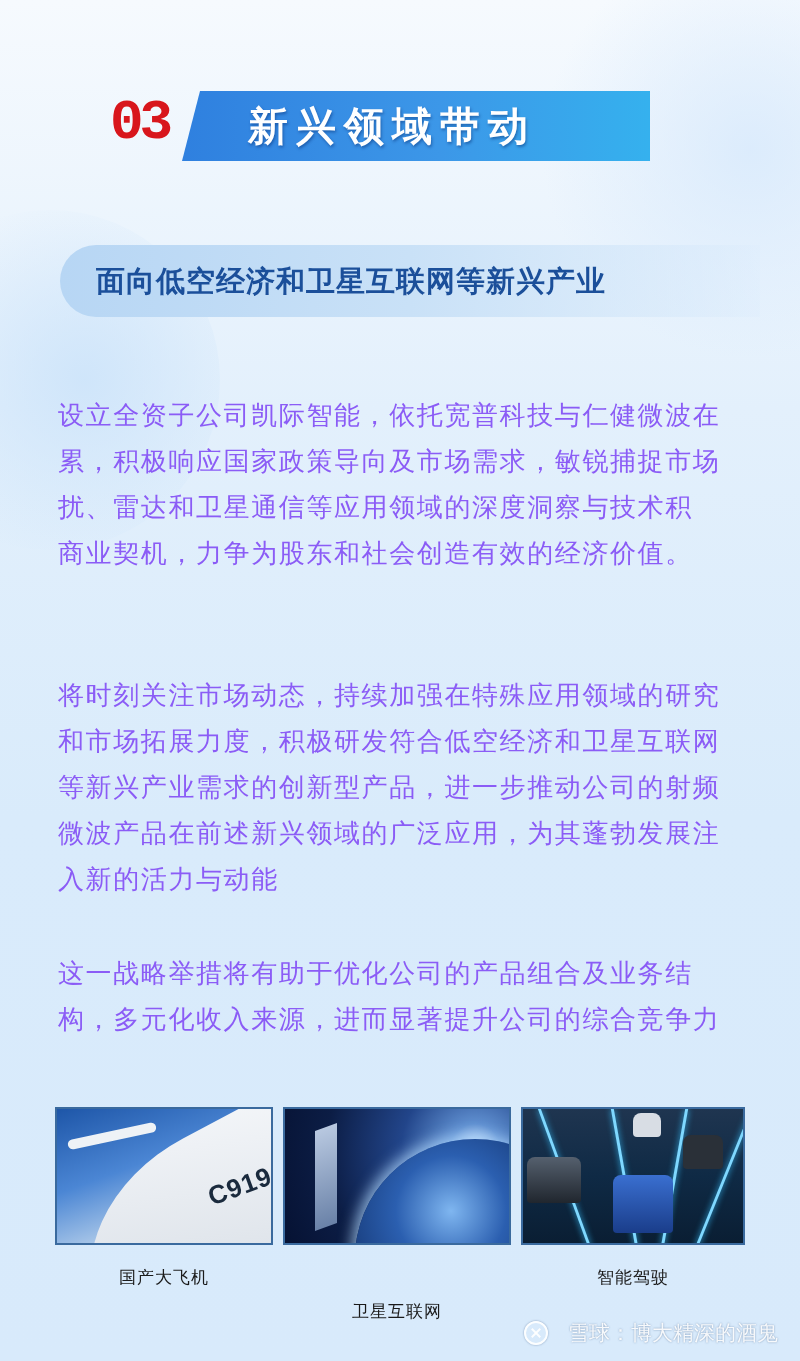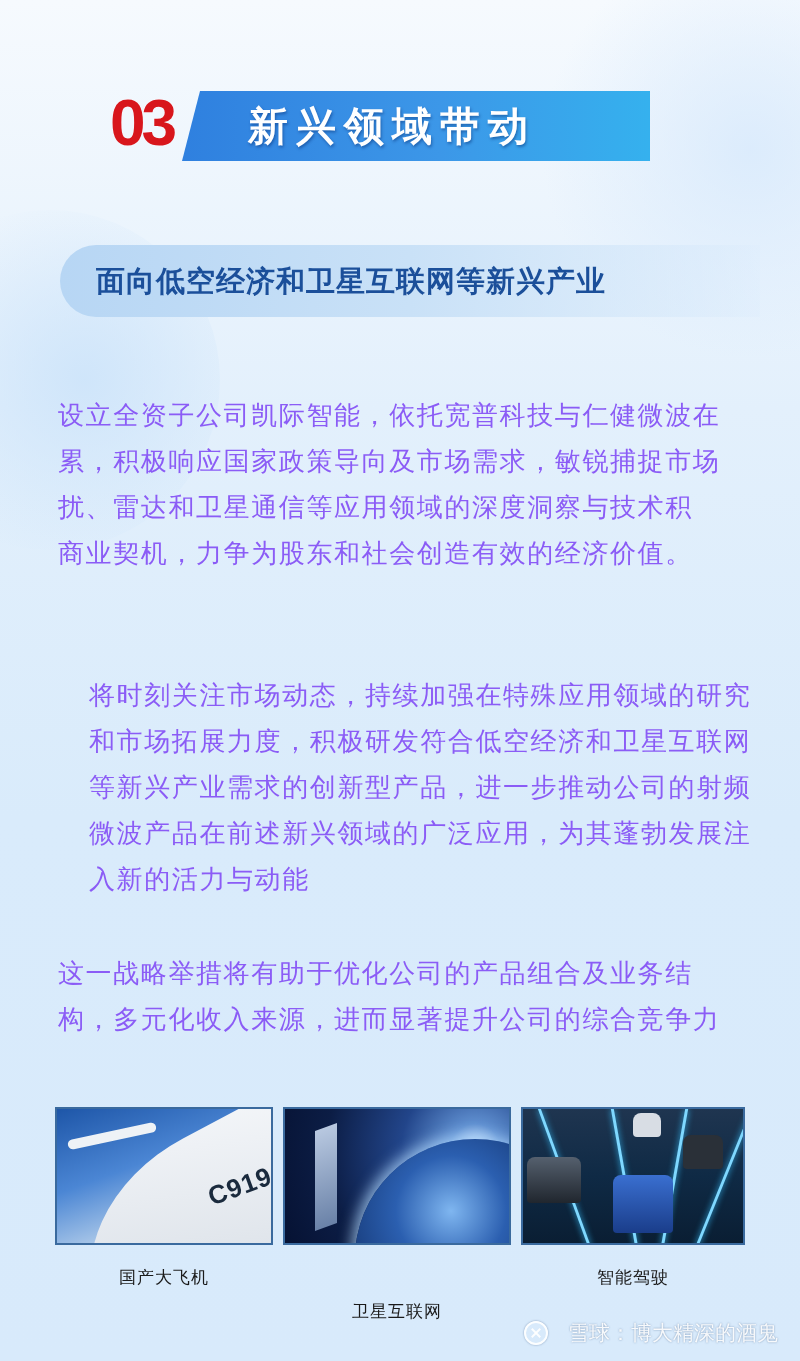--- a/index.html
+++ b/index.html
@@ -19,22 +19,22 @@
       background: radial-gradient(circle, rgba(215,233,252,0.8), rgba(230,242,253,0) 70%);
     }
     .title-wrap { position: absolute; left: 110px; top: 88px; width: 540px; height: 82px; }
     .title-bar {
       position: absolute; left: 72px; top: 3px; width: 468px; height: 70px;
       background: linear-gradient(90deg, #2f80df 0%, #3c97e8 55%, #35b1ee 100%);
       clip-path: polygon(18px 0, 100% 0, 100% 100%, 0 100%);
     }
     .title-num {
       position: absolute; left: 0; top: -10px;
-      font-family: Liberation Sans, sans-serif; font-weight: bold;
-      font-size: 64px; line-height: 90px; letter-spacing: -4px;
+      font-family: Liberation Mono, monospace; font-weight: bold;
+      font-size: 56px; line-height: 90px; letter-spacing: -4px;
       color: #d8161c;
       text-shadow: 0 0 2px rgba(255,255,255,0.6);
     }
     .title-text {
       position: absolute; left: 138px; top: 12px;
       font-weight: bold; font-size: 40px; line-height: 52px; letter-spacing: 8px;
       color: #ffffff;
       text-shadow: 1px 2px 3px rgba(0,40,110,0.45);
     }
     .subtitle-pill {
@@ -46,21 +46,21 @@
       position: absolute; left: 96px; top: 258px;
       font-weight: bold; font-size: 29px; line-height: 46px; letter-spacing: 1px;
       color: #1b4f9a;
     }
     .para {
       position: absolute; left: 58px; width: 700px;
       font-size: 26px; line-height: 46px; letter-spacing: 1.6px;
       color: #8b5cf6;
     }
     .para-1 { top: 392px; }
-    .para-2 { top: 672px; margin-left: 31px; }
+    .para-2 { top: 672px; }
     .para-3 { top: 950px; }
     .para .line { display: block; white-space: nowrap; }
     .gallery { position: absolute; left: 55px; top: 1107px; width: 690px; height: 180px; }
     .photo {
       position: absolute; top: 0; height: 138px; border: 2px solid #3a6a9e; box-sizing: border-box; overflow: hidden;
     }
     .photo-1 { left: 0; width: 218px; background: linear-gradient(160deg, #1e56a8 0%, #4b86d4 40%, #a8c6e8 70%, #e8eef5 100%); }
     .photo-2 { left: 228px; width: 228px; background: radial-gradient(circle at 85% 30%, #cfe6ff 0%, #5f8fd0 12%, #22458a 35%, #0c1d45 70%, #061233 100%); }
     .photo-3 { left: 466px; width: 224px; background: linear-gradient(180deg, #1f3550 0%, #0f2a45 50%, #0a1e33 100%); }
     .plane-body {

